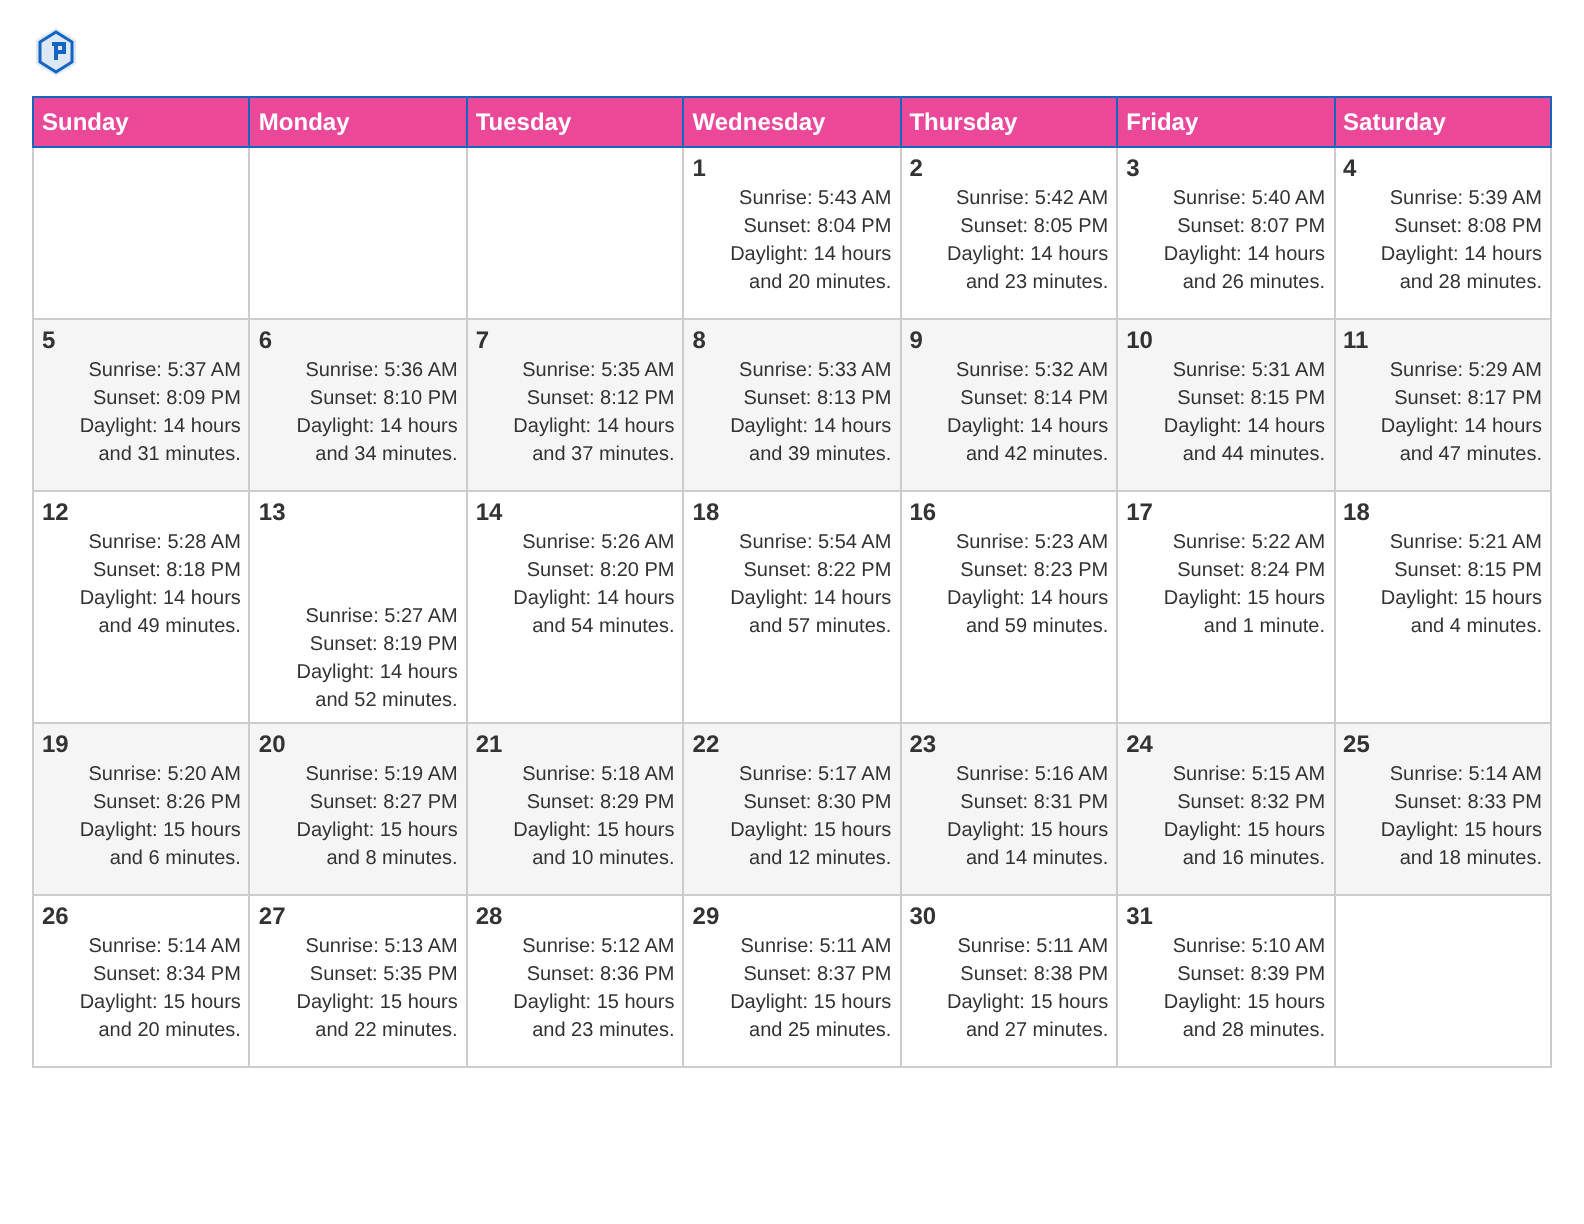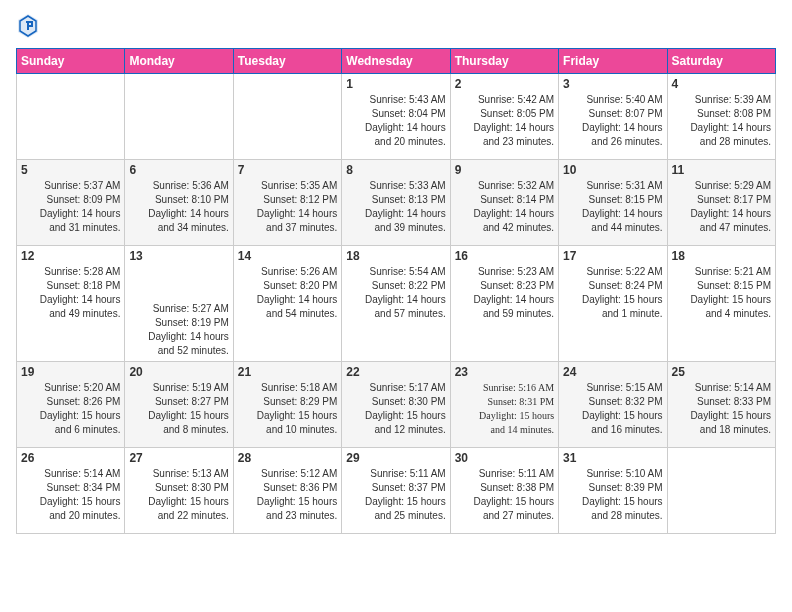--- a/index.html
+++ b/index.html
@@ -284,21 +284,21 @@
           </td>
           <td>
             <div class="day-num">22</div>
             <div class="day-info" style="white-space: pre-line;">Sunrise: 5:17 AM
 Sunset: 8:30 PM
 Daylight: 15 hours
 and 12 minutes.</div>
           </td>
           <td>
             <div class="day-num">23</div>
-            <div class="day-info" style="white-space: pre-line; font-family: Liberation Serif, serif;">Sunrise: 5:16 AM
+            <div class="day-info" style="white-space: pre-line;">Sunrise: 5:16 AM
 Sunset: 8:31 PM
 Daylight: 15 hours
 and 14 minutes.</div>
           </td>
           <td>
             <div class="day-num">24</div>
             <div class="day-info" style="white-space: pre-line;">Sunrise: 5:15 AM
 Sunset: 8:32 PM
 Daylight: 15 hours
 and 16 minutes.</div>
@@ -315,21 +315,21 @@
           <td>
             <div class="day-num">26</div>
             <div class="day-info" style="white-space: pre-line;">Sunrise: 5:14 AM
 Sunset: 8:34 PM
 Daylight: 15 hours
 and 20 minutes.</div>
           </td>
           <td>
             <div class="day-num">27</div>
             <div class="day-info" style="white-space: pre-line;">Sunrise: 5:13 AM
-Sunset: 8:30 PM
+Sunset: 5:35 PM
 Daylight: 15 hours
 and 22 minutes.</div>
           </td>
           <td>
             <div class="day-num">28</div>
             <div class="day-info" style="white-space: pre-line;">Sunrise: 5:12 AM
 Sunset: 8:36 PM
 Daylight: 15 hours
 and 23 minutes.</div>
           </td>

